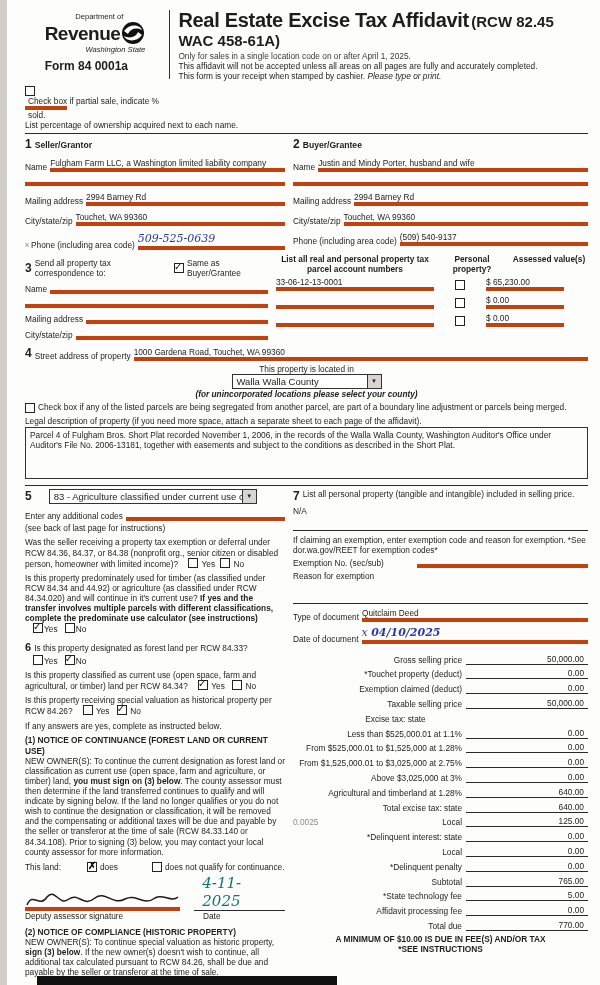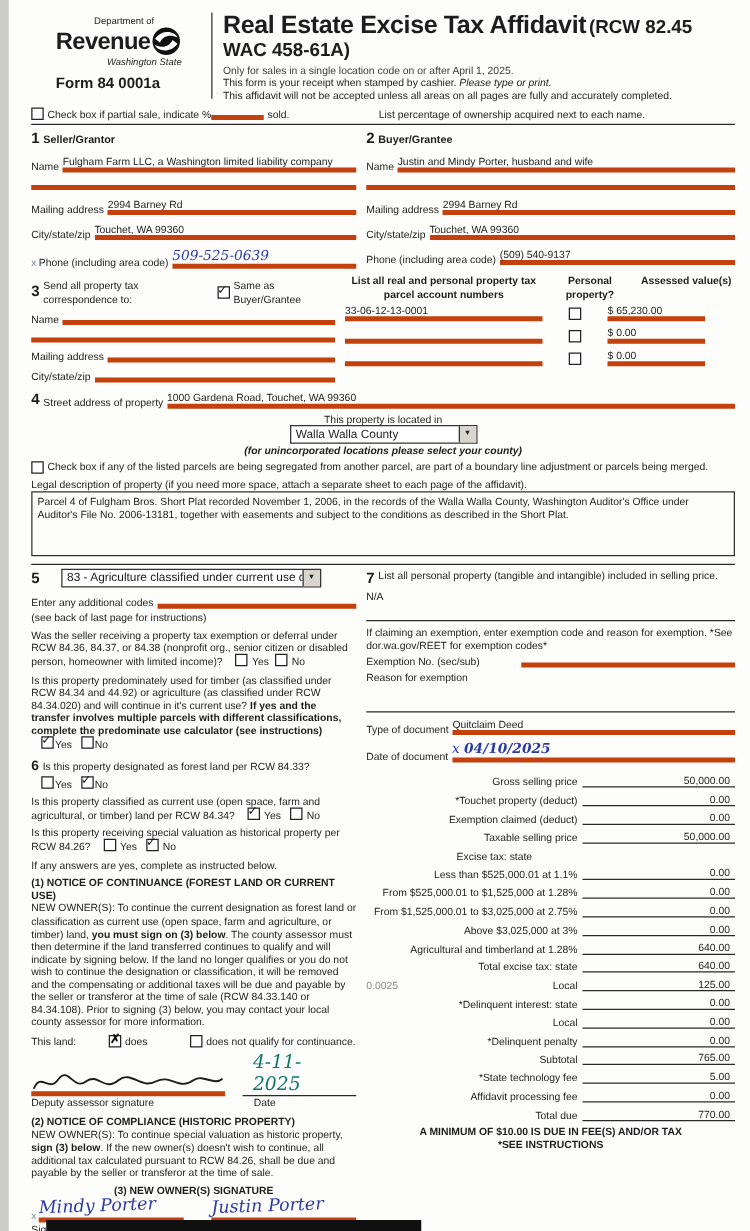--- a/index.html
+++ b/index.html
@@ -58,26 +58,26 @@
         <div class="b" style="font-size:12px;margin-top:4px;text-align:left;">Form 84 0001a</div>
       </div>
     </div>
     <div style="width:1.4px;background:#333;margin:2px 8px 2px 4px;"></div>
     <div class="grow">
       <div>
         <span class="b" style="font-size:20px;letter-spacing:-0.3px;">Real Estate Excise Tax Affidavit</span>
         <span class="b" style="font-size:15px;">(RCW 82.45 WAC 458-61A)</span>
       </div>
       <div style="color:#3a3a3a;">Only for sales in a single location code on or after April 1, 2025.</div>
+      <div>This affidavit will not be accepted unless all areas on all pages are fully and accurately completed.</div>
       <div><span>This form is your receipt when stamped by cashier.</span> <span class="i">Please type or print.</span></div>
-      <div>This affidavit will not be accepted unless all areas on all pages are fully and accurately completed.</div>
-    </div>
-  </div>
-
-  <div class="flex" style="margin-top:5px;align-items:flex-end;">
+    </div>
+  </div>
+
+  <div class="flex" style="margin-top:5px;align-items:flex-start;flex-direction:column;">
     <span class="cb"></span>
     <span style="margin-left:3px;">Check box if partial sale, indicate %</span>
     <span class="fill" style="width:42px;"></span>
     <span style="margin-left:3px;">sold.</span>
     <span class="grow"></span>
     <span style="width:285px;">List percentage of ownership acquired next to each name.</span>
   </div>
   <div class="rule"></div>
 
   <div class="flex">

